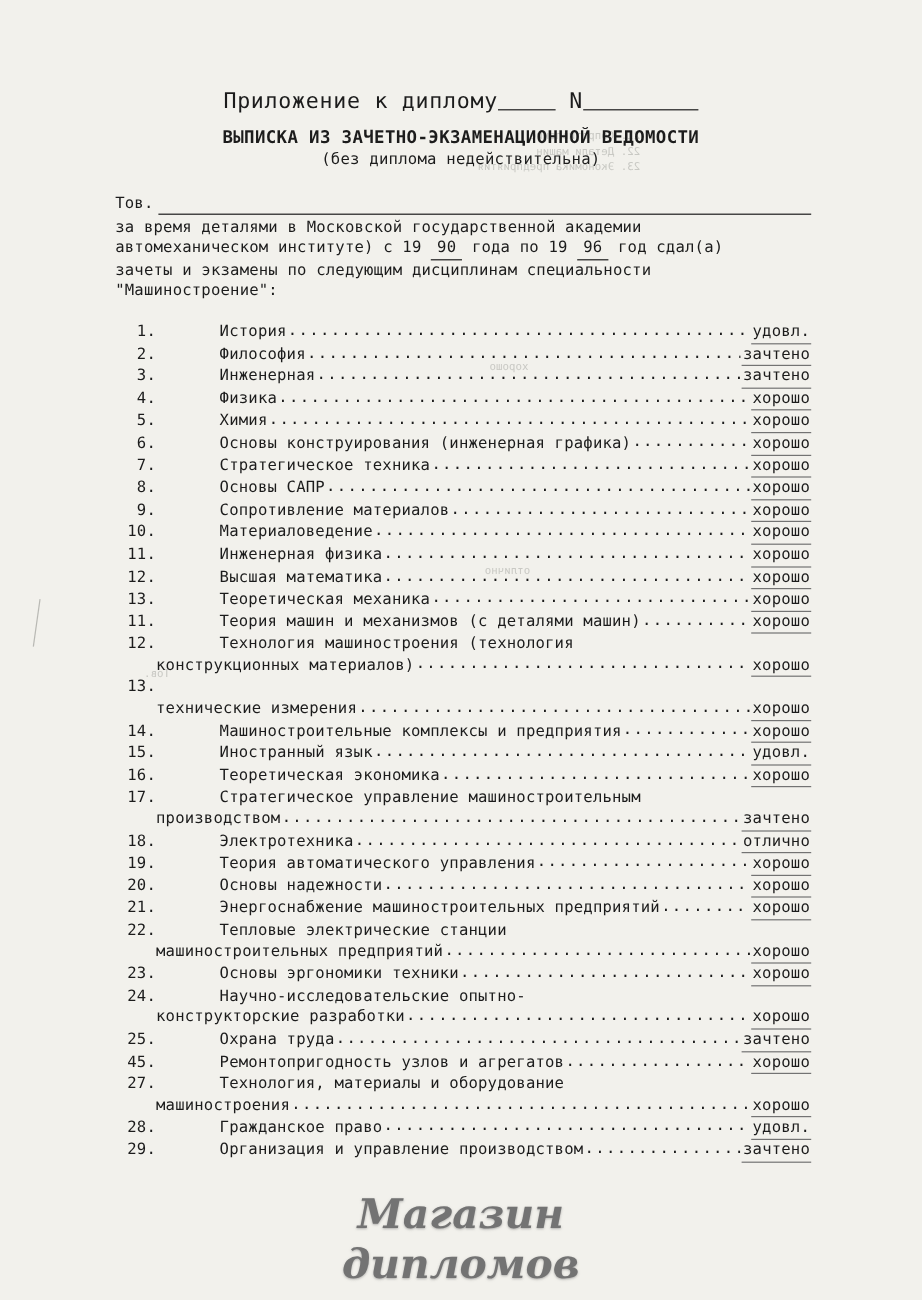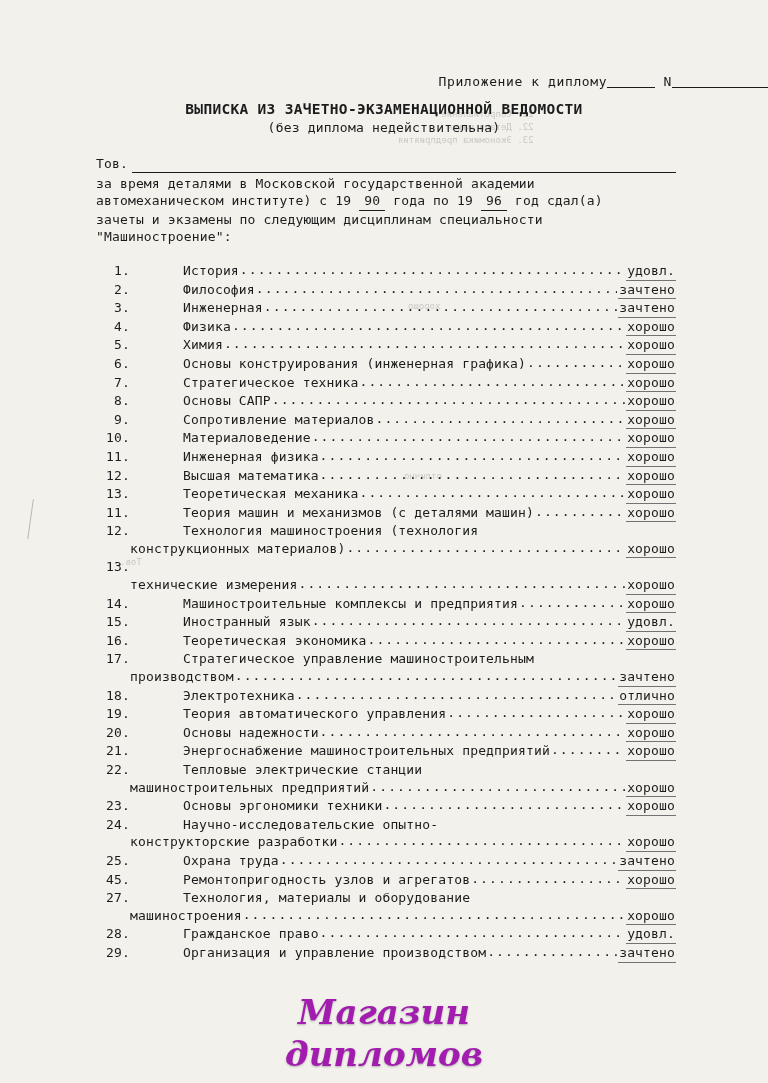--- a/index.html
+++ b/index.html
@@ -37,23 +37,23 @@
     position: absolute;
     inset: 0;
     padding: 0;
   }
 
   .header {
     margin-top: 74px;
     text-align: center;
   }
   .hdr-line1 {
-    font-size: 13px;
+    font-size: 18px;
     letter-spacing: 0.6px;
-    text-align: right;
+    text-align: center;
     white-space: pre;
   }
   .hdr-line1 .blank {
     display: inline-block;
     border-bottom: 1px solid #1c1c1c;
     width: 48px;
     height: 13px;
     vertical-align: -2px;
   }
   .hdr-line1 .blank2 {
@@ -143,21 +143,21 @@
 
   .watermark {
     position: absolute;
     left: 0;
     right: 0;
     bottom: 8px;
     text-align: center;
     font-family: "DejaVu Serif", "Liberation Serif", serif;
     font-style: italic;
     font-weight: bold;
-    color: #a21caf;
+    color: #737373;
     font-size: 34px;
     line-height: 42px;
     text-shadow: 0 1px 2px rgba(120,120,120,0.55);
     user-select: none;
   }
 
   .pen-mark {
     position: absolute;
     left: 30px;
     top: 500px;

